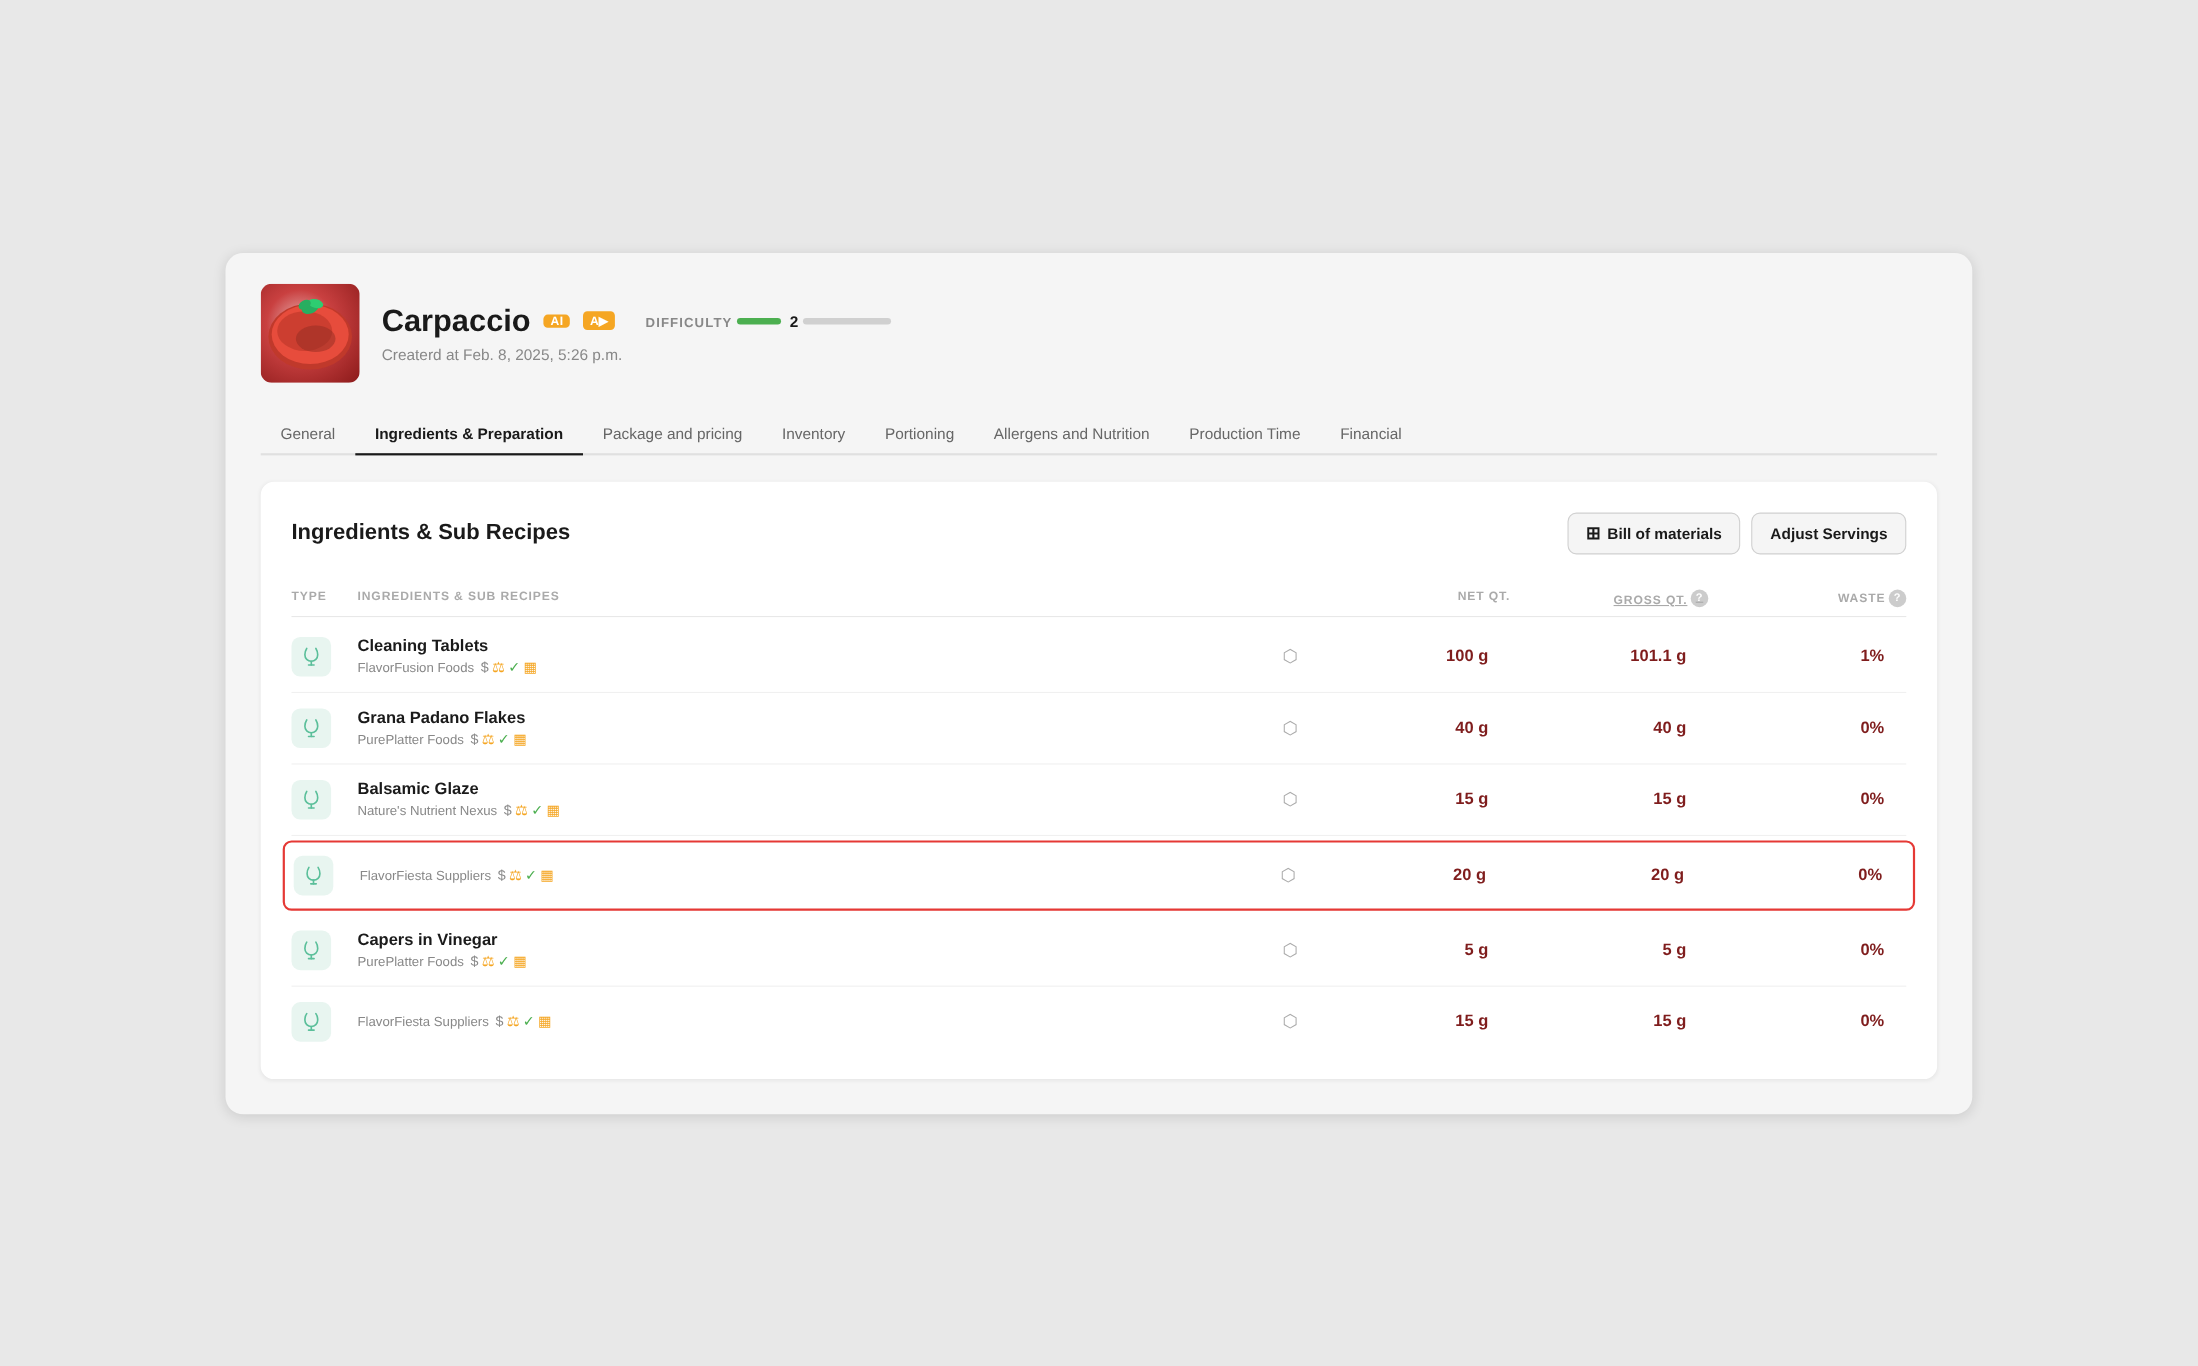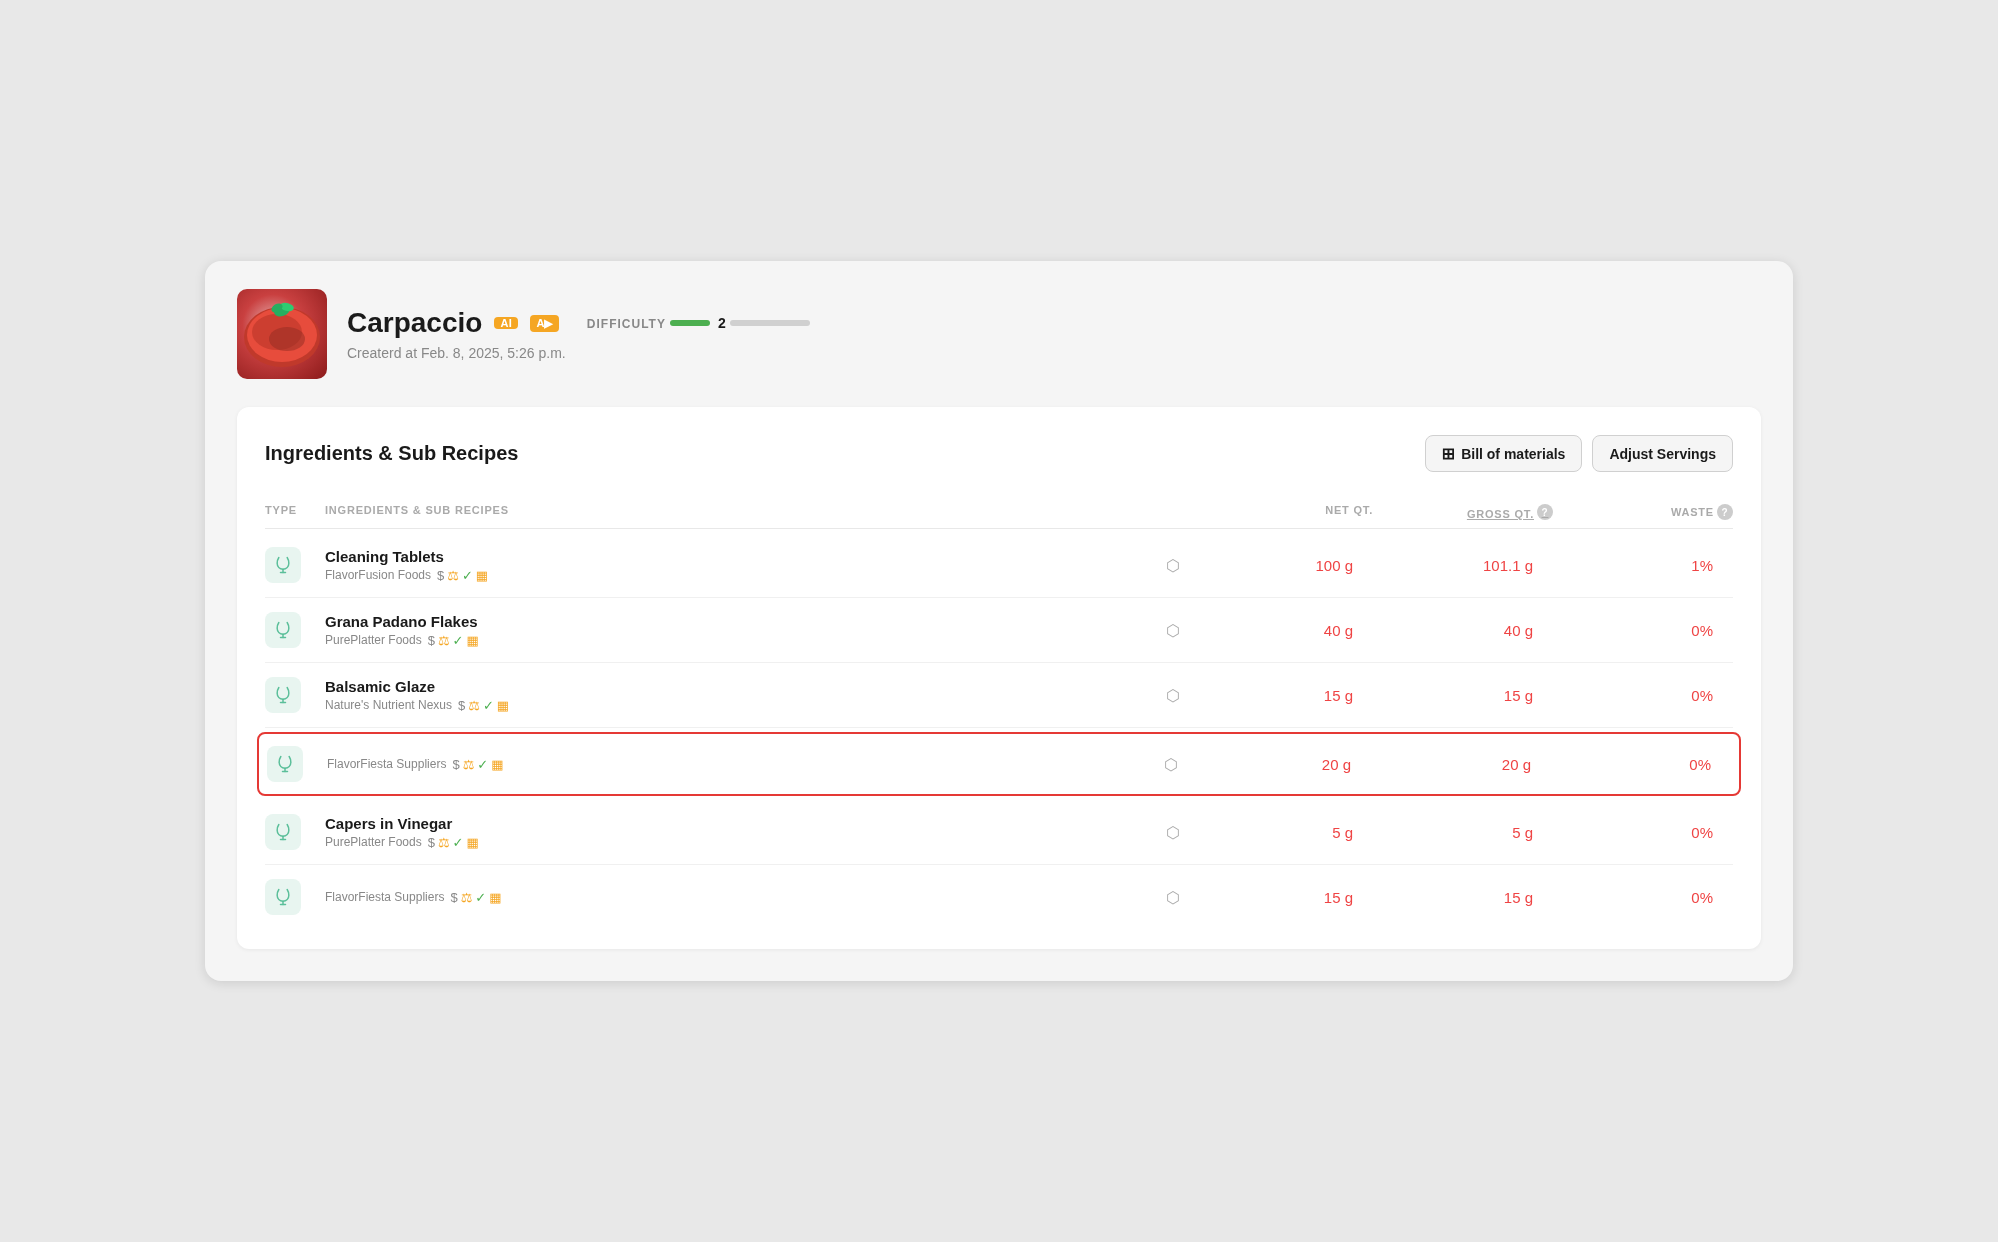--- a/index.html
+++ b/index.html
@@ -237,22 +237,22 @@
 
     .external-link {
       color: #aaa;
       font-size: 16px;
       cursor: pointer;
       text-align: center;
     }
     .qty-cell {
       text-align: right;
       font-size: 15px;
-      color: #ef4444;
-      font-weight: 400;
+      color: #7f1d1d;
+      font-weight: 700;
       padding-right: 20px;
     }
     .help-icon {
       display: inline-flex;
       width: 16px;
       height: 16px;
       background: #ccc;
       border-radius: 50%;
       align-items: center;
       justify-content: center;
@@ -295,20 +295,30 @@
             <div class="diff-filled"></div>
             <span class="diff-number">2</span>
             <div class="diff-empty"></div>
           </div>
         </div>
       </div>
       <div class="created-text">Createrd at Feb. 8, 2025, 5:26 p.m.</div>
     </div>
   </div>
 
+  <div class="tabs">
+    <div class="tab">General</div>
+    <div class="tab active">Ingredients &amp; Preparation</div>
+    <div class="tab">Package and pricing</div>
+    <div class="tab">Inventory</div>
+    <div class="tab">Portioning</div>
+    <div class="tab">Allergens and Nutrition</div>
+    <div class="tab">Production Time</div>
+    <div class="tab">Financial</div>
+  </div>
 
   <div class="content-area">
 
     <div class="section-header">
       <span class="section-title">Ingredients &amp; Sub Recipes</span>
       <div class="section-buttons">
         <button class="btn">
           <span style="font-size:16px;">⊞</span>
           <span>Bill of materials</span>
         </button>

